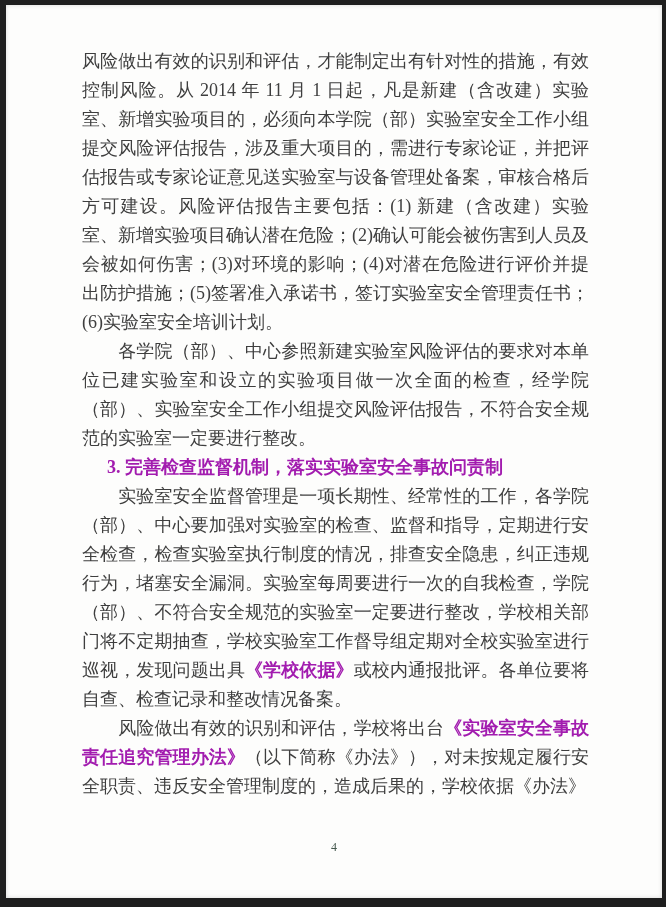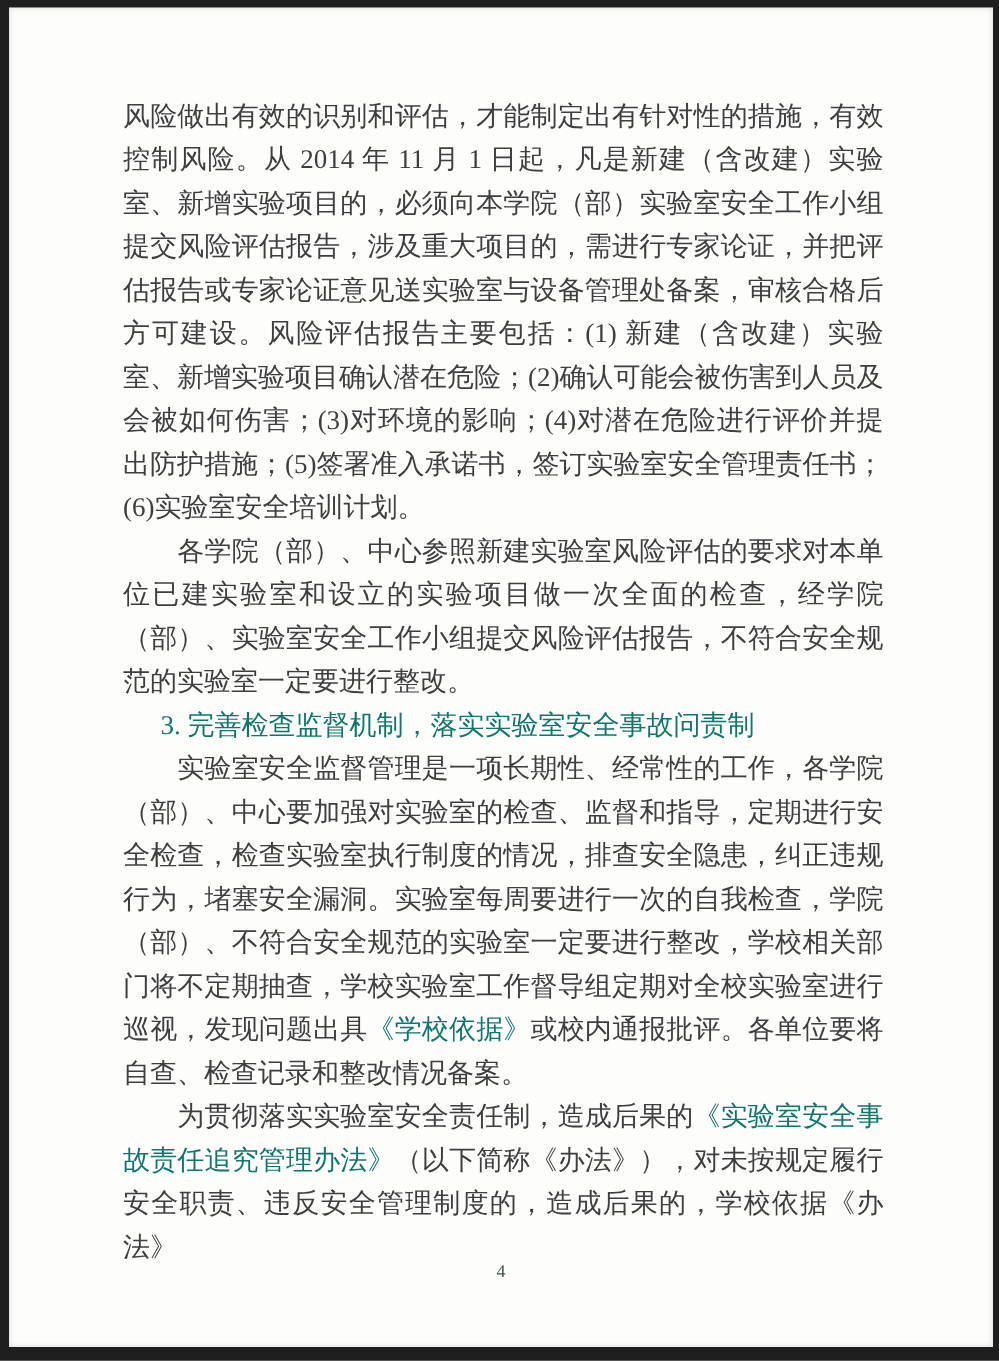--- a/index.html
+++ b/index.html
@@ -21,40 +21,40 @@
     left: 6px;
     top: 5px;
     right: 4px;
     bottom: 9px;
     background: #fdfdfc;
     box-shadow: inset 0 0 4px rgba(0,0,0,0.15);
   }
   .doc {
     position: absolute;
     left: 76px;
-    top: 58px;
+    top: 42px;
     width: 507px;
     font-size: 18px;
     line-height: 29px;
     color: #3e3e3e;
     letter-spacing: 0;
   }
   .doc p {
     margin: 0;
     text-align: justify;
   }
   .doc p.heading {
     text-align: left;
     font-weight: bold;
     color: #2d2d2d;
     padding-left: 25px;
   }
   .doc span.bold {
-    font-weight: normal;
-    color: #0f766e;
+    font-weight: bold;
+    color: #a21caf;
   }
   .pagenum {
     position: absolute;
     left: 0;
     right: 0;
     bottom: 44px;
     text-align: center;
     font-size: 12px;
     line-height: 14px;
     color: #45584e;
@@ -63,17 +63,17 @@
 </head>
 <body>
 
 <div class="scan-frame">
   <div class="page">
     <div class="doc">
         <p><span>风险做出有效的识别和评估，才能制定出有针对性的措施，有效控制风险。从 2014 年 11 月 1 日起，凡是新建（含改建）实验室、新增实验项目的，必须向本学院（部）实验室安全工作小组提交风险评估报告，涉及重大项目的，需进行专家论证，并把评估报告或专家论证意见送实验室与设备管理处备案，审核合格后方可建设。风险评估报告主要包括：(1) 新建（含改建）实验室、新增实验项目确认潜在危险；(2)确认可能会被伤害到人员及会被如何伤害；(3)对环境的影响；(4)对潜在危险进行评价并提出防护措施；(5)签署准入承诺书，签订实验室安全管理责任书；(6)实验室安全培训计划。</span></p>
         <p><span>　　各学院（部）、中心参照新建实验室风险评估的要求对本单位已建实验室和设立的实验项目做一次全面的检查，经学院（部）、实验室安全工作小组提交风险评估报告，不符合安全规范的实验室一定要进行整改。</span></p>
         <p class="heading"><span class="bold">3. 完善检查监督机制，落实实验室安全事故问责制</span></p>
         <p><span>　　实验室安全监督管理是一项长期性、经常性的工作，各学院（部）、中心要加强对实验室的检查、监督和指导，定期进行安全检查，检查实验室执行制度的情况，排查安全隐患，纠正违规行为，堵塞安全漏洞。实验室每周要进行一次的自我检查，学院（部）、不符合安全规范的实验室一定要进行整改，学校相关部门将不定期抽查，学校实验室工作督导组定期对全校实验室进行巡视，发现问题出具</span><span class="bold">《学校依据》</span><span>或校内通报批评。各单位要将自查、检查记录和整改情况备案。</span></p>
-        <p><span>　　为贯彻落实实验室安全责任制，造成后果的</span><span class="bold">《实验室安全事故责任追究管理办法》</span><span>（以下简称《办法》），对未按规定履行安全职责、违反安全管理制度的，造成后果的，学校依据《办法》</span></p>
+        <p><span>　　风险做出有效的识别和评估，学校将出台</span><span class="bold">《实验室安全事故责任追究管理办法》</span><span>（以下简称《办法》），对未按规定履行安全职责、违反安全管理制度的，造成后果的，学校依据《办法》</span></p>
       </div>
     <div class="pagenum">4</div>
   </div>
 </div>
 
 </body></html>

